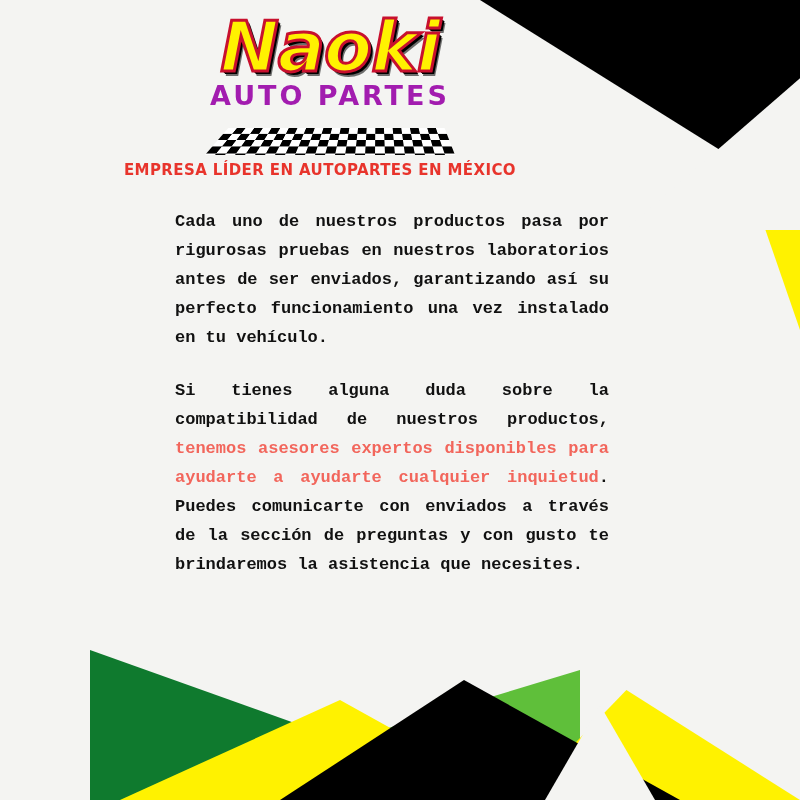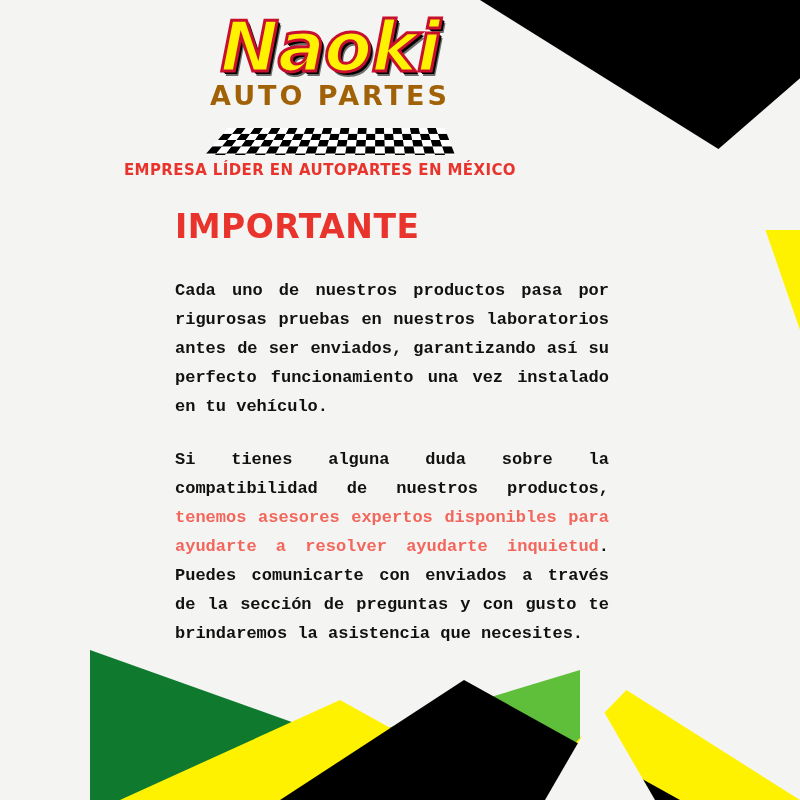--- a/index.html
+++ b/index.html
@@ -122,21 +122,21 @@
       3px 3px 0 #000,
       4px 5px 0 rgba(0,0,0,0.55);
     letter-spacing: -1px;
     margin: 0;
   }
   .logo-sub {
     font-family: "DejaVu Sans", sans-serif;
     font-weight: bold;
     font-size: 27px;
     letter-spacing: 3px;
-    color: #a16207;
+    color: #a21caf;
     margin: -6px 0 2px 0;
   }
   .checker {
     width: 250px;
     height: 42px;
     margin: 2px auto 0 auto;
     background-image:
       linear-gradient(45deg, #000 25%, transparent 25%, transparent 75%, #000 75%, #000),
       linear-gradient(45deg, #000 25%, #fff 25%, #fff 75%, #000 75%, #000);
     background-size: 20px 20px;
@@ -193,25 +193,24 @@
   <div class="header">
     <div class="logo-wrap">
       <div class="logo-name">Naoki</div>
       <div class="logo-sub">AUTO PARTES</div>
       <div class="checker"></div>
     </div>
     <div class="tagline">EMPRESA LÍDER  EN AUTOPARTES EN MÉXICO</div>
   </div>
 
   <div class="content">
-    <h1 class="title">IMPORTANTE</h1>
 
     <p class="para">Cada uno de nuestros productos pasa por rigurosas pruebas en nuestros laboratorios antes de ser enviados, garantizando así su perfecto funcionamiento una vez instalado en tu vehículo.</p>
 
-    <p class="para"><span>Si tienes alguna duda sobre la compatibilidad de nuestros productos, </span><span class="hl">tenemos asesores expertos disponibles para ayudarte a resolver ayudarte inquietud</span><span>. Puedes comunicarte con enviados a través de la sección de preguntas y con gusto te brindaremos la asistencia que necesites.</span></p>
+    <p class="para"><span>Si tienes alguna duda sobre la compatibilidad de nuestros productos, </span><span class="hl">tenemos asesores expertos disponibles para ayudarte a ayudarte cualquier inquietud</span><span>. Puedes comunicarte con enviados a través de la sección de preguntas y con gusto te brindaremos la asistencia que necesites.</span></p>
 
   </div>
 
   <div class="bot-green-dark"></div>
   <div class="bot-green-light"></div>
   <div class="bot-yellow-left"></div>
   <div class="bot-yellow-right"></div>
   <div class="bot-black"></div>
   <div class="bot-white-notch"></div>
 

